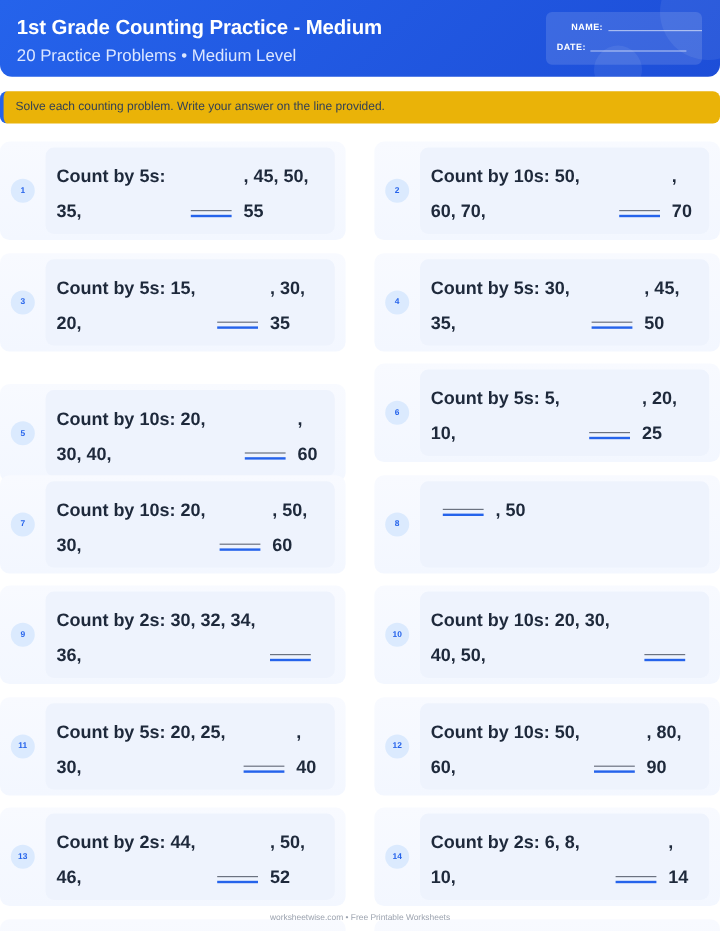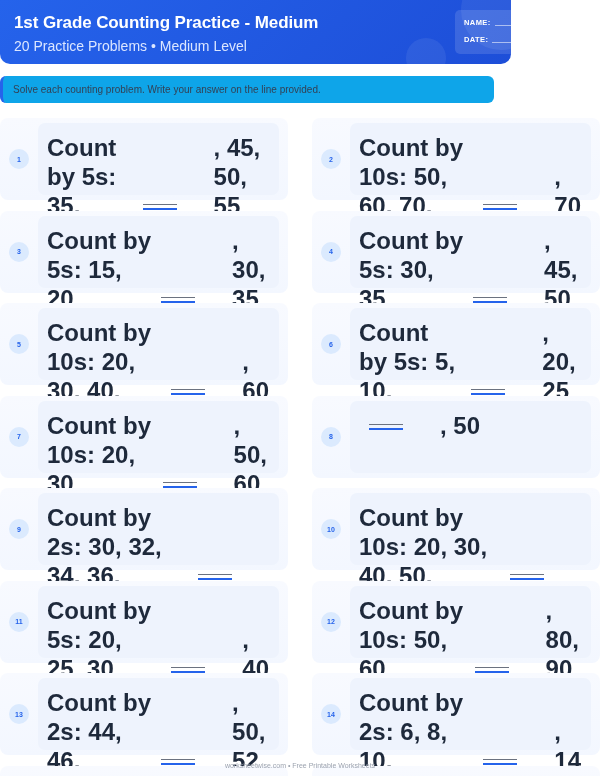--- a/index.html
+++ b/index.html
@@ -1,40 +1,40 @@
 <!DOCTYPE html>
 <html><head>
 <meta charset="utf-8">
 <style>
   * { box-sizing: border-box; margin: 0; padding: 0; }
   html, body { width: 600px; height: 776px; overflow: hidden; background: #ffffff; }
   body { font-family: "Liberation Sans", "DejaVu Sans", sans-serif; color: #1e293b; position: relative; }
 
   .header {
-    position: absolute; left: 0; top: 0; width: 511px; height: 64px;
+    position: absolute; left: 0; top: 0; width: 600px; height: 64px;
     background: linear-gradient(135deg, #2563eb 0%, #1d4ed8 100%);
     border-radius: 0 0 10px 10px;
     overflow: hidden;
   }
   .header .bubble1 { position: absolute; right: -30px; top: -30px; width: 80px; height: 80px; border-radius: 50%; background: rgba(255,255,255,0.07); }
   .header .bubble2 { position: absolute; right: 65px; top: 38px; width: 40px; height: 40px; border-radius: 50%; background: rgba(255,255,255,0.07); }
   .header-title { position: absolute; left: 14px; top: 13px; font-size: 17px; font-weight: bold; color: #ffffff; letter-spacing: -0.1px; }
   .header-sub { position: absolute; left: 14px; top: 38px; font-size: 14px; color: #dbe6ff; }
   .name-box {
     position: absolute; left: 455px; top: 10px; width: 130px; height: 44px;
     background: rgba(255,255,255,0.13); border-radius: 5px;
   }
   .field { position: absolute; left: 9px; font-size: 7.5px; font-weight: bold; color: #ffffff; letter-spacing: 0.4px; display: flex; align-items: flex-end; }
   .field .line { display: inline-block; height: 1px; background: rgba(255,255,255,0.55); margin-left: 4px; margin-bottom: 1px; }
-  .field-name { top: 8px; }
+  .field-name { top: 8px; margin-left: 12px; }
   .field-date { top: 25px; }
 
   .instructions {
-    position: absolute; left: 0; top: 76px; width: 494px; height: 27px;
-    background: #0ea5e9; border-left: 3px solid #2563eb; border-radius: 6px;
+    position: absolute; left: 0; top: 76px; width: 600px; height: 27px;
+    background: #eab308; border-left: 3px solid #2563eb; border-radius: 6px;
     font-size: 10px; color: #334155; padding-left: 10px; line-height: 27px;
   }
 
   .grid { position: absolute; left: 0; top: 118px; width: 600px; }
   .card {
     position: absolute; width: 288px; height: 82px;
     background: linear-gradient(180deg, #f8faff 0%, #f3f7ff 100%);
     border-radius: 8px;
   }
   .card.right { left: 312px; }
@@ -42,24 +42,24 @@
   .badge {
     position: absolute; left: 9px; top: 31px; width: 20px; height: 20px; border-radius: 50%;
     background: #dbeafe; color: #2563eb; font-size: 7px; font-weight: bold;
     display: flex; align-items: center; justify-content: center;
   }
   .qbox {
     position: absolute; left: 38px; top: 5px; width: 241px; height: 72px;
     background: #eef3fd; border-radius: 7px;
     padding: 10px 10px 0 9px;
   }
-  .qrow { display: flex; align-items: flex-end; font-size: 24px; font-weight: bold; color: #1e293b; line-height: 29px; }
+  .qrow { display: flex; align-items: flex-end; font-size: 15px; font-weight: bold; color: #1e293b; line-height: 29px; }
   .qrow .pre { flex: 1 1 auto; }
   .qrow .blank { flex: 0 0 auto; width: 34px; margin: 0 10px 10px 10px; height: 6px; border-top: 1.5px solid #6b7280; border-bottom: 2px solid #2563eb; }
-  .qrow .post { flex: 0 1 auto; white-space: normal; margin-left: 27px; }
+  .qrow .post { flex: 0 1 auto; white-space: normal; }
   .qrow .post.empty { width: 0; }
 
   .footer { position: absolute; left: 0; top: 762px; width: 600px; text-align: center; font-size: 7px; color: #9ca3af; }
 </style>
 </head>
 <body>
 
 <div class="header">
   <div class="bubble1"></div>
   <div class="bubble2"></div>
@@ -113,21 +113,21 @@
     <div class="card right" style="top: 92.5px;">
       <div class="badge">4</div>
       <div class="qbox">
         <div class="qrow">
           <span class="pre">Count by 5s: 30, 35,</span>
           <span class="blank"></span>
           <span class="post">, 45, 50</span>
         </div>
       </div>
     </div>
-    <div class="card left" style="top: 185px;">
+    <div class="card left" style="top: 202px;">
       <div class="badge">5</div>
       <div class="qbox">
         <div class="qrow">
           <span class="pre">Count by 10s: 20, 30, 40,</span>
           <span class="blank"></span>
           <span class="post">, 60</span>
         </div>
       </div>
     </div>
     <div class="card right" style="top: 185px;">

